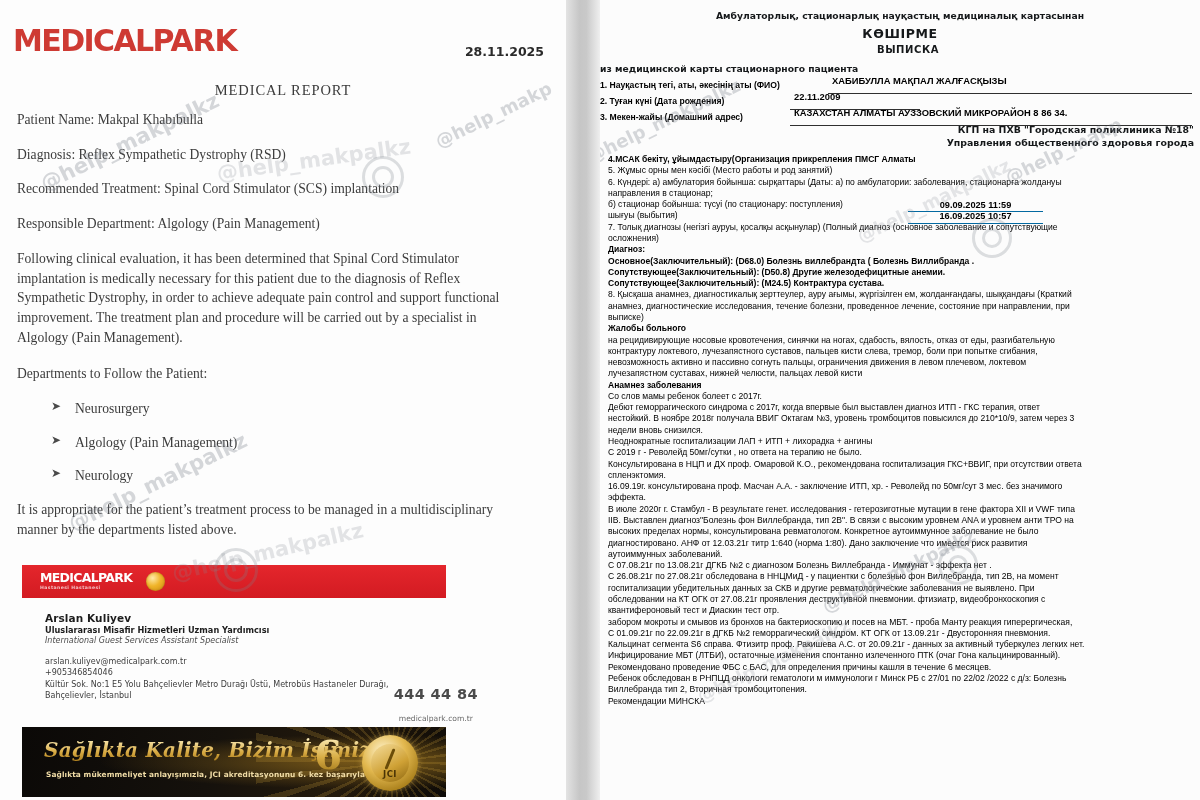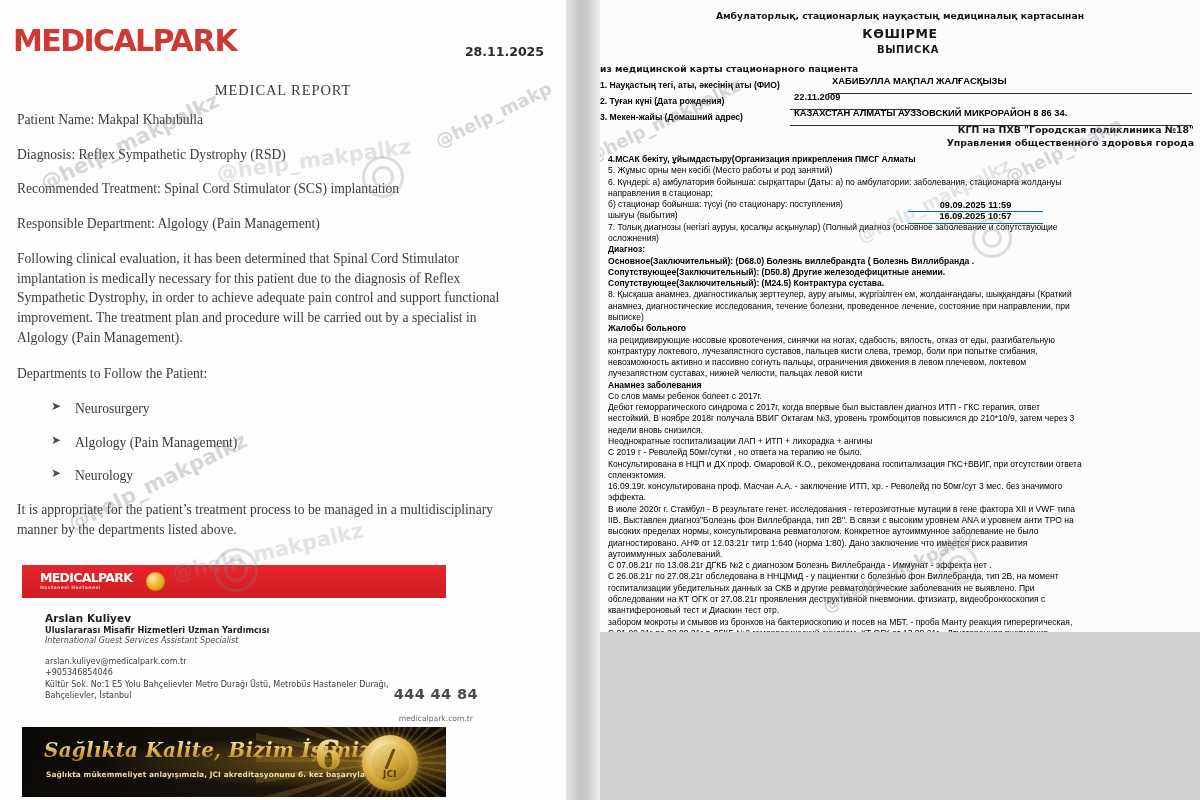--- a/index.html
+++ b/index.html
@@ -23,21 +23,21 @@
     position: relative;
     width: 566px; height: 800px;
     background: #fdfdfd;
     overflow: hidden;
     flex: 0 0 566px;
   }
   .gap { flex: 0 0 34px; height: 800px; background: #cfcfcf;
          background: linear-gradient(to right,#e3e3e3 0%, #c6c6c6 40%, #c9c9c9 60%, #efefef 100%); }
   .doc-right {
     position: relative;
-    width: 600px; height: 632px;
+    width: 600px; height: 800px;
     background: #fcfcfc;
     overflow: hidden;
     flex: 0 0 600px;
   }
 
   
   .mp-logo {
     position: absolute; left: 13px; top: 26px;
     font-family: "DejaVu Sans", sans-serif;
     font-weight: 800;

